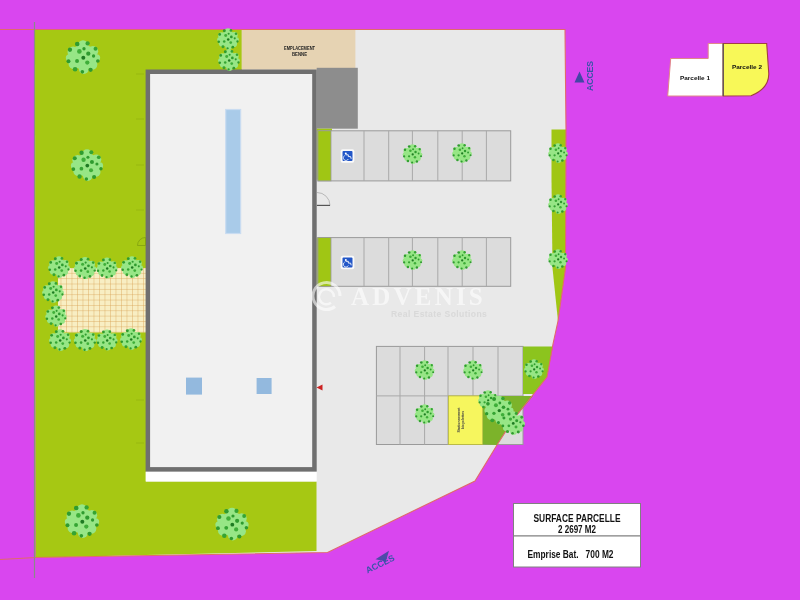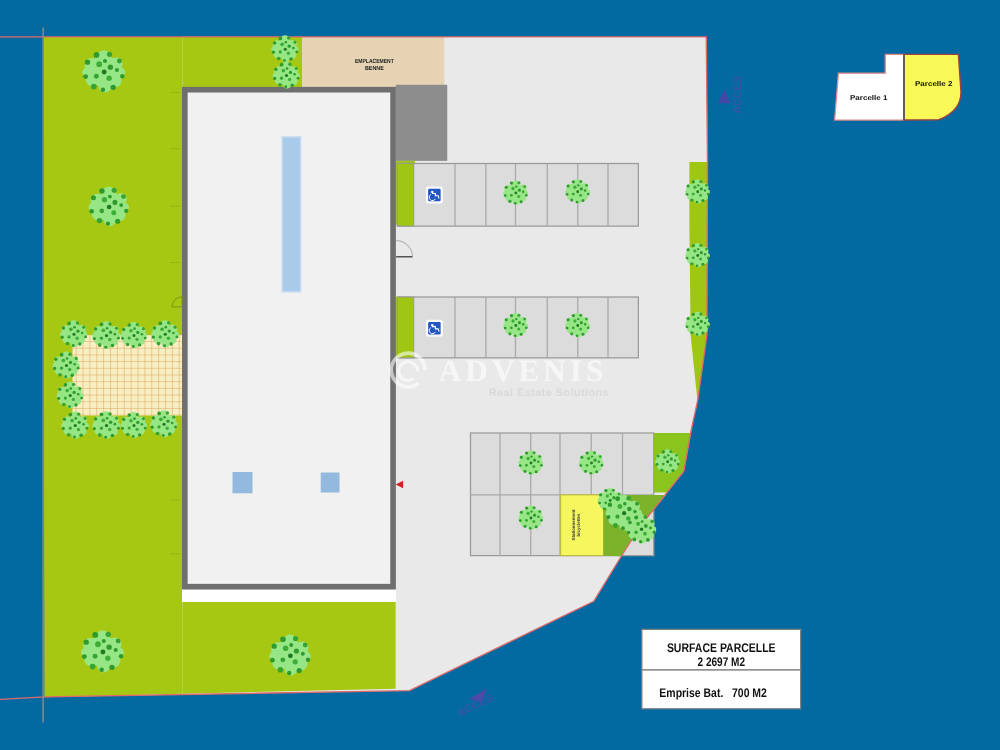--- a/index.html
+++ b/index.html
@@ -1,16 +1,16 @@
 <!DOCTYPE html>
 <html><head>
 <meta charset="utf-8">
 <style>
 html,body{margin:0;padding:0;background:#ffffff;}
-.page{position:relative;width:800px;height:600px;overflow:hidden;background:#0369a1;font-family:"Liberation Sans",sans-serif;}
+.page{position:relative;width:800px;height:600px;overflow:hidden;background:#d946ef;font-family:"Liberation Sans",sans-serif;}
 </style>
 </head>
 <body>
 <div class="page">
 <svg width="800" height="600" viewBox="0 0 800 600" xmlns="http://www.w3.org/2000/svg">
 <defs>
 
 <g id="tree">
  <circle cx="0" cy="0" r="7.6" fill="#97e686"></circle>
  <circle cx="-6" cy="-3" r="3.4" fill="#97e686"></circle>

